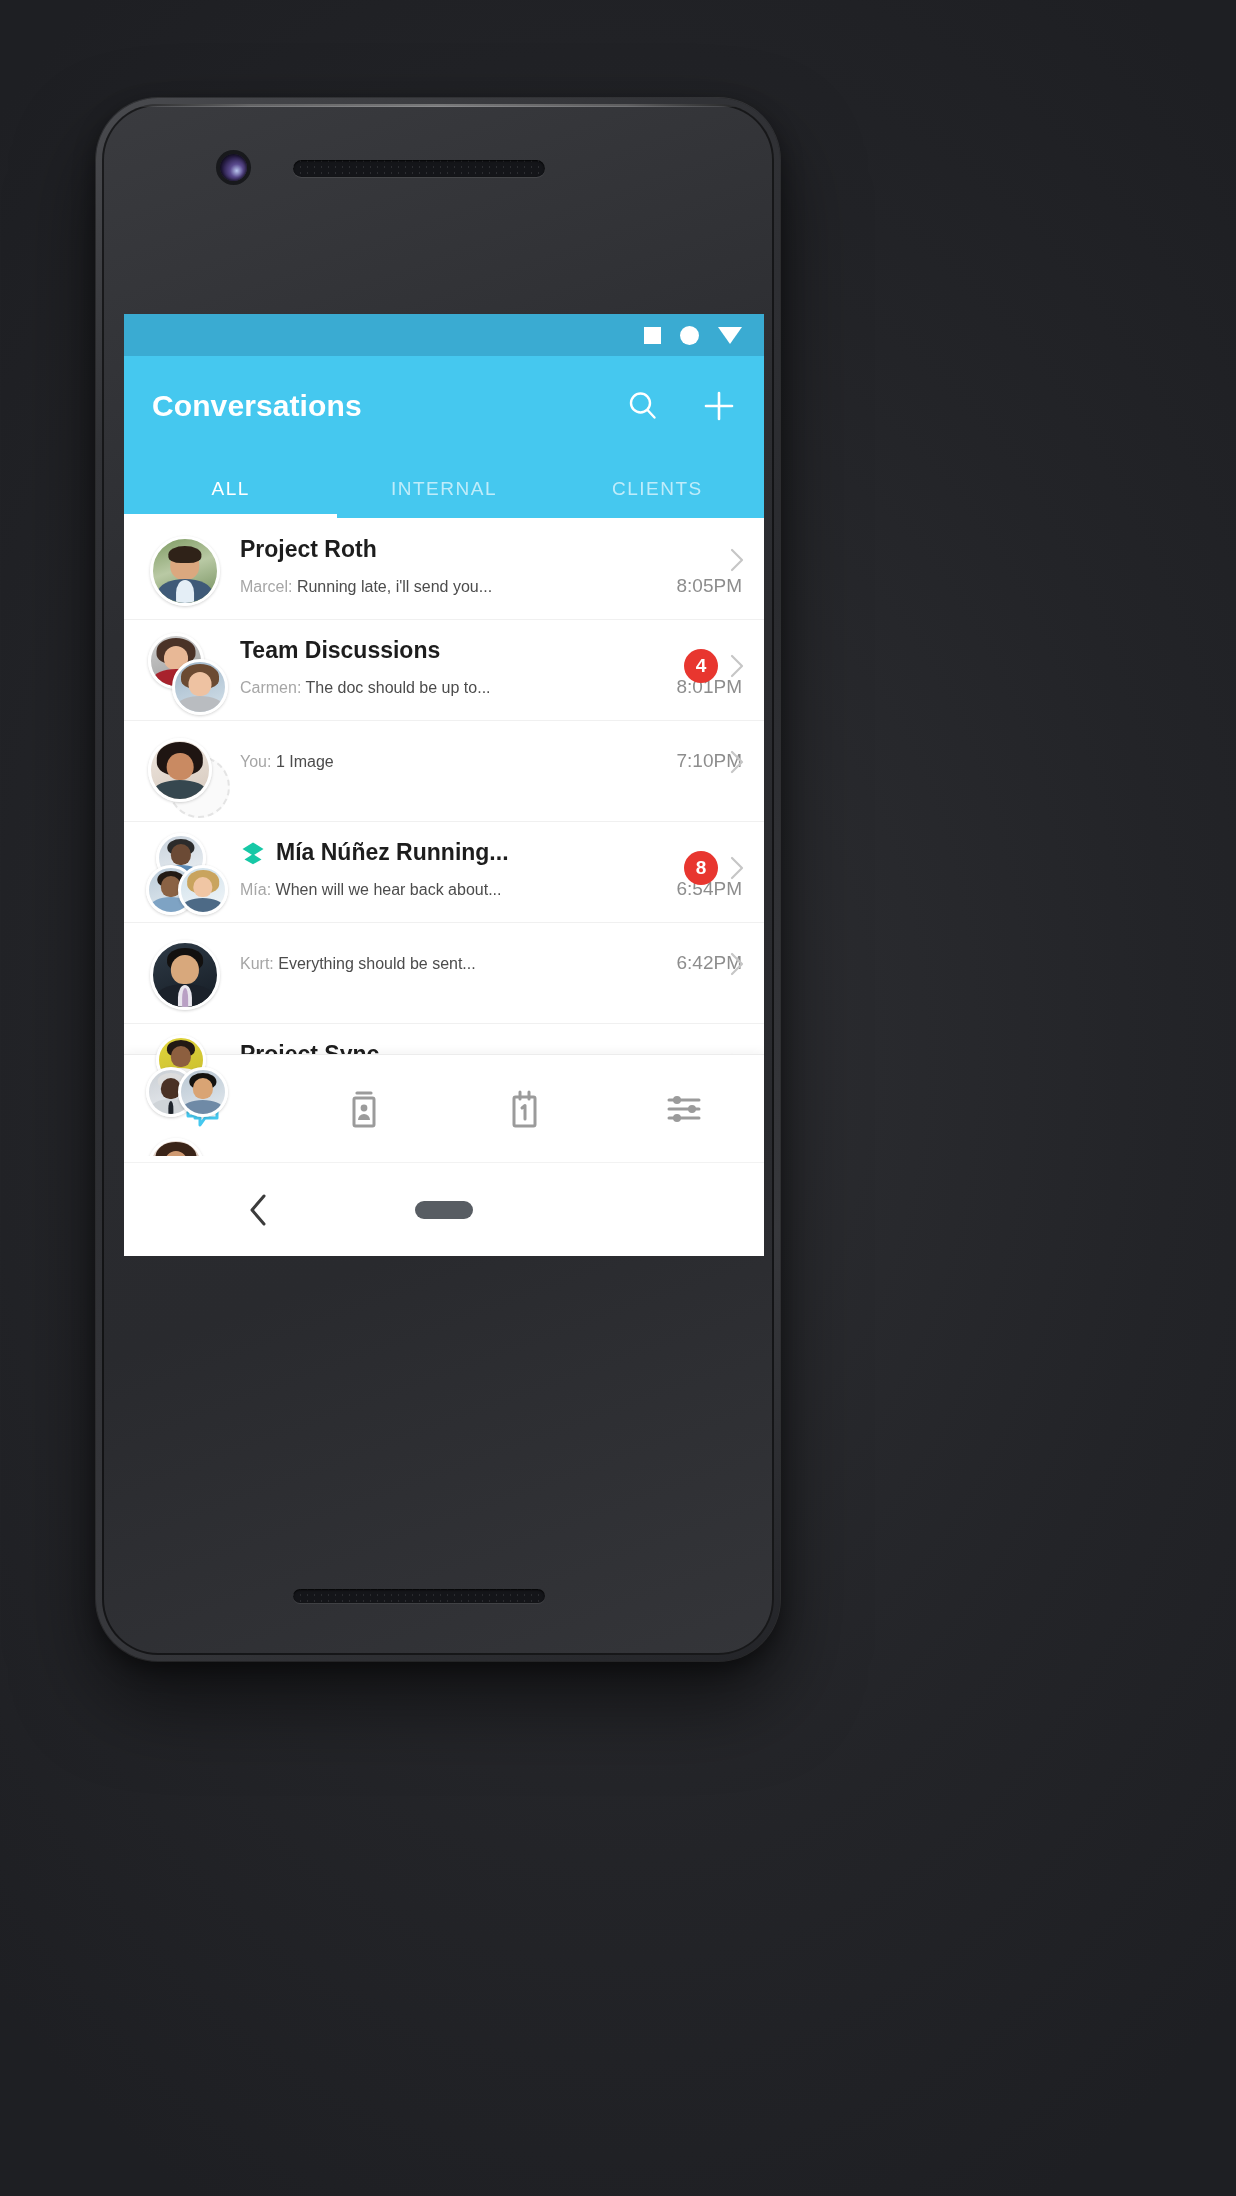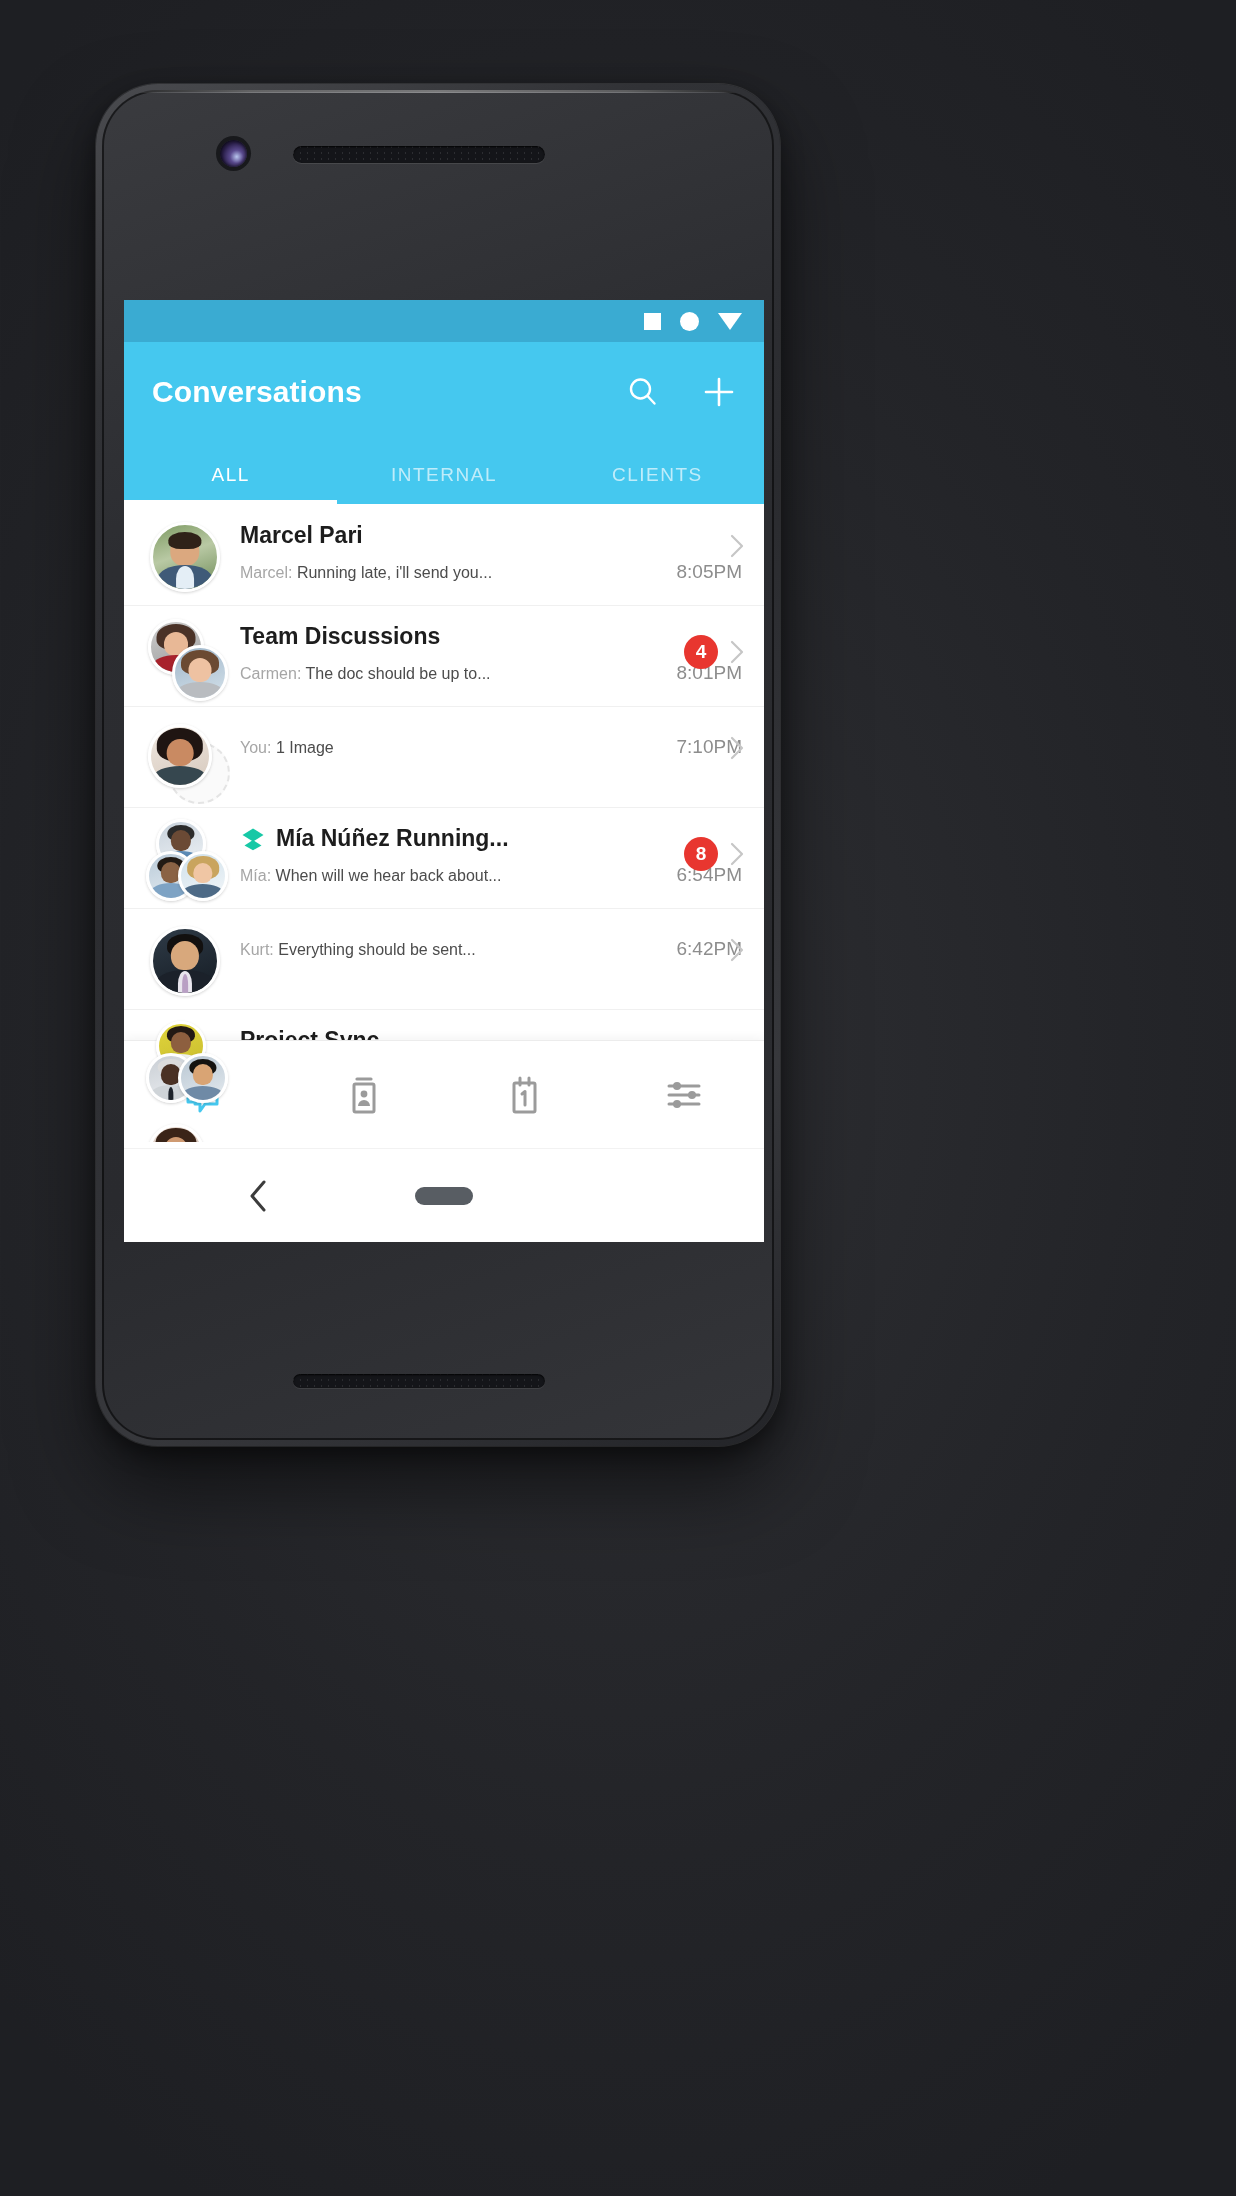--- a/index.html
+++ b/index.html
@@ -11,22 +11,22 @@
   }
   body {
     background:
       radial-gradient(ellipse 900px 1300px at 50% 48%, #2e2f33 0%, #232428 62%, #1e1f23 100%);
     position:relative;
   }
 
   
   .phone {
     position:absolute;
-    left:96px; top:84px;
-    width:684px; height:1362px;
+    left:96px; top:98px;
+    width:684px; height:1563px;
     border-radius:62px;
     background:linear-gradient(150deg,#4a4b4f 0%, #313236 18%, #2a2b2f 45%, #37383c 78%, #232428 100%);
     box-shadow:
       0 0 0 1px rgba(255,255,255,0.10),
       0 40px 80px rgba(0,0,0,0.55),
       0 8px 22px rgba(0,0,0,0.45);
     padding:6px;
   }
   .phone-inner {
     width:100%; height:100%;
@@ -299,21 +299,21 @@
               <div class="ph">
                 <div class="head" style="top:16%;width:46%;height:48%;background:#dba87f"></div>
                 <div class="hair" style="top:11%;width:52%;height:26%;background:#2f2218"></div>
                 <div class="body" style="top:62%;width:86%;height:44%;background:#3f5a78"></div>
                 <div class="body" style="top:64%;width:28%;height:40%;background:#e4eef6"></div>
               </div>
             </div>
           </div>
           <div class="row-main">
             <div class="row-top">
-              <div class="row-title">Marcel Pari</div>
+              <div class="row-title">Project Roth</div>
             </div>
             <div class="row-bottom">
               <div class="row-preview">
                 <span class="sender">Marcel:</span>
                 <span class="body">Running late, i'll send you...</span>
               </div>
               <div class="row-time">8:05PM</div>
             </div>
           </div>
           <div class="row-right">

